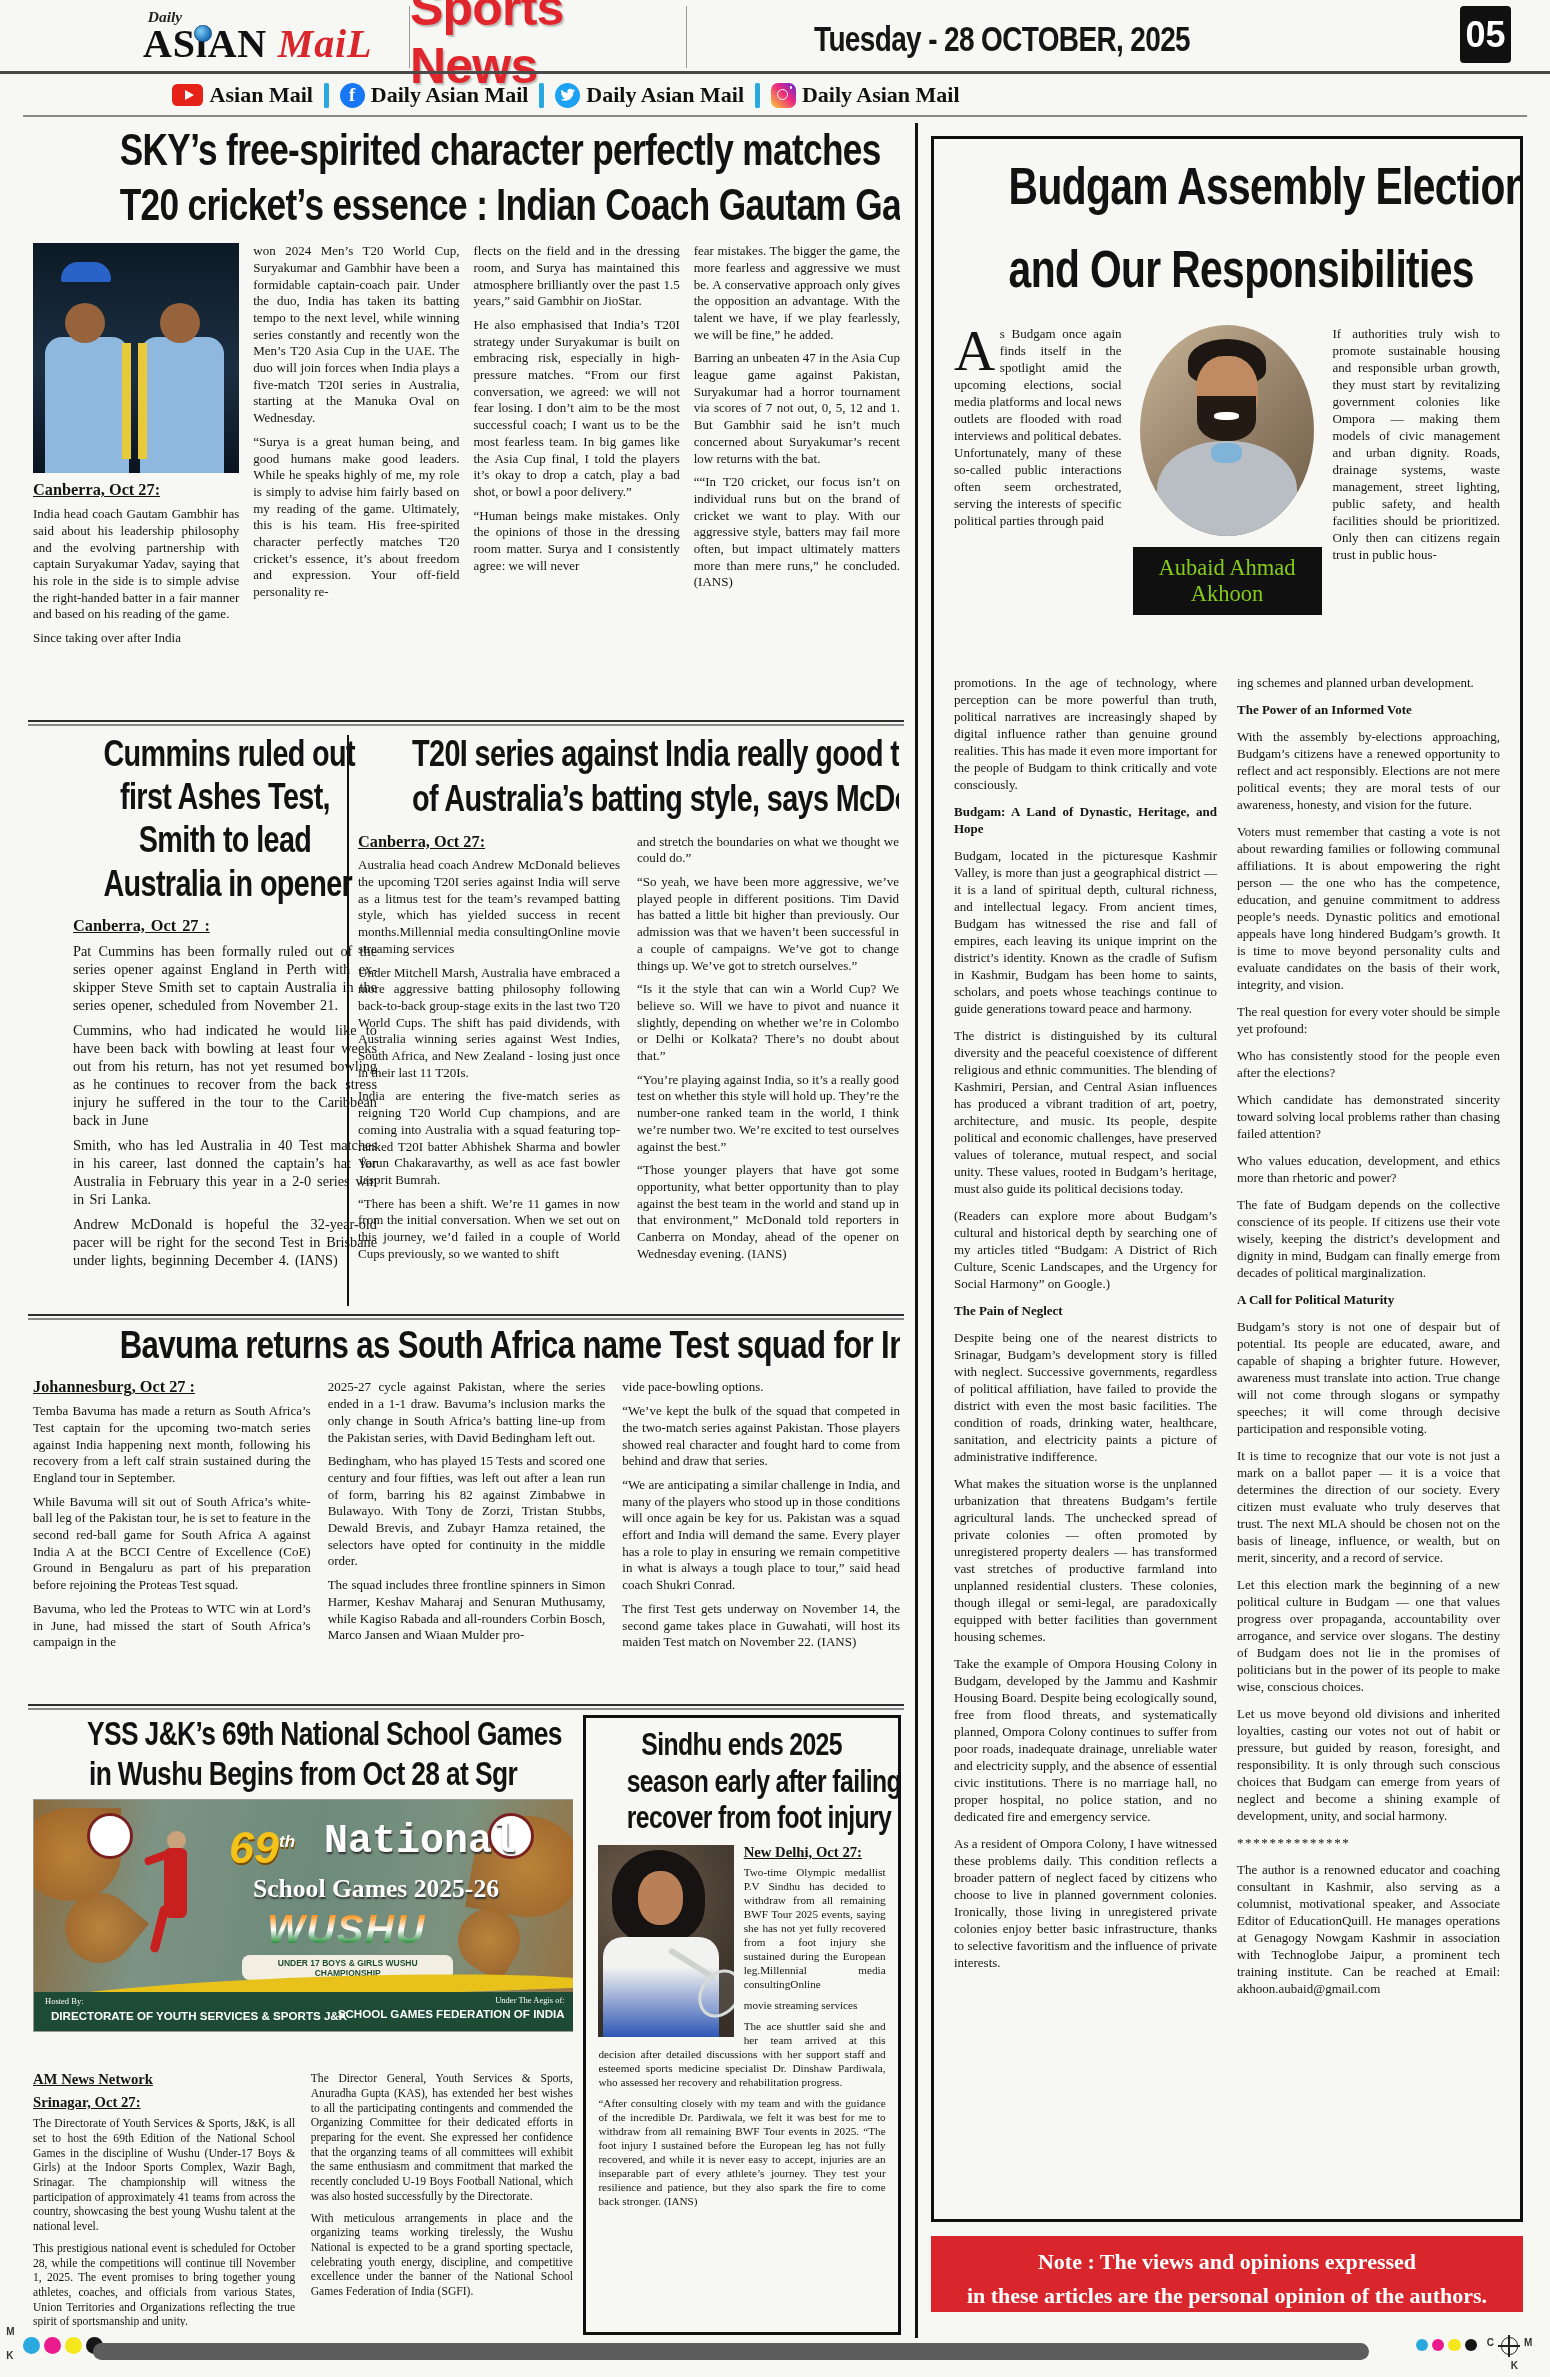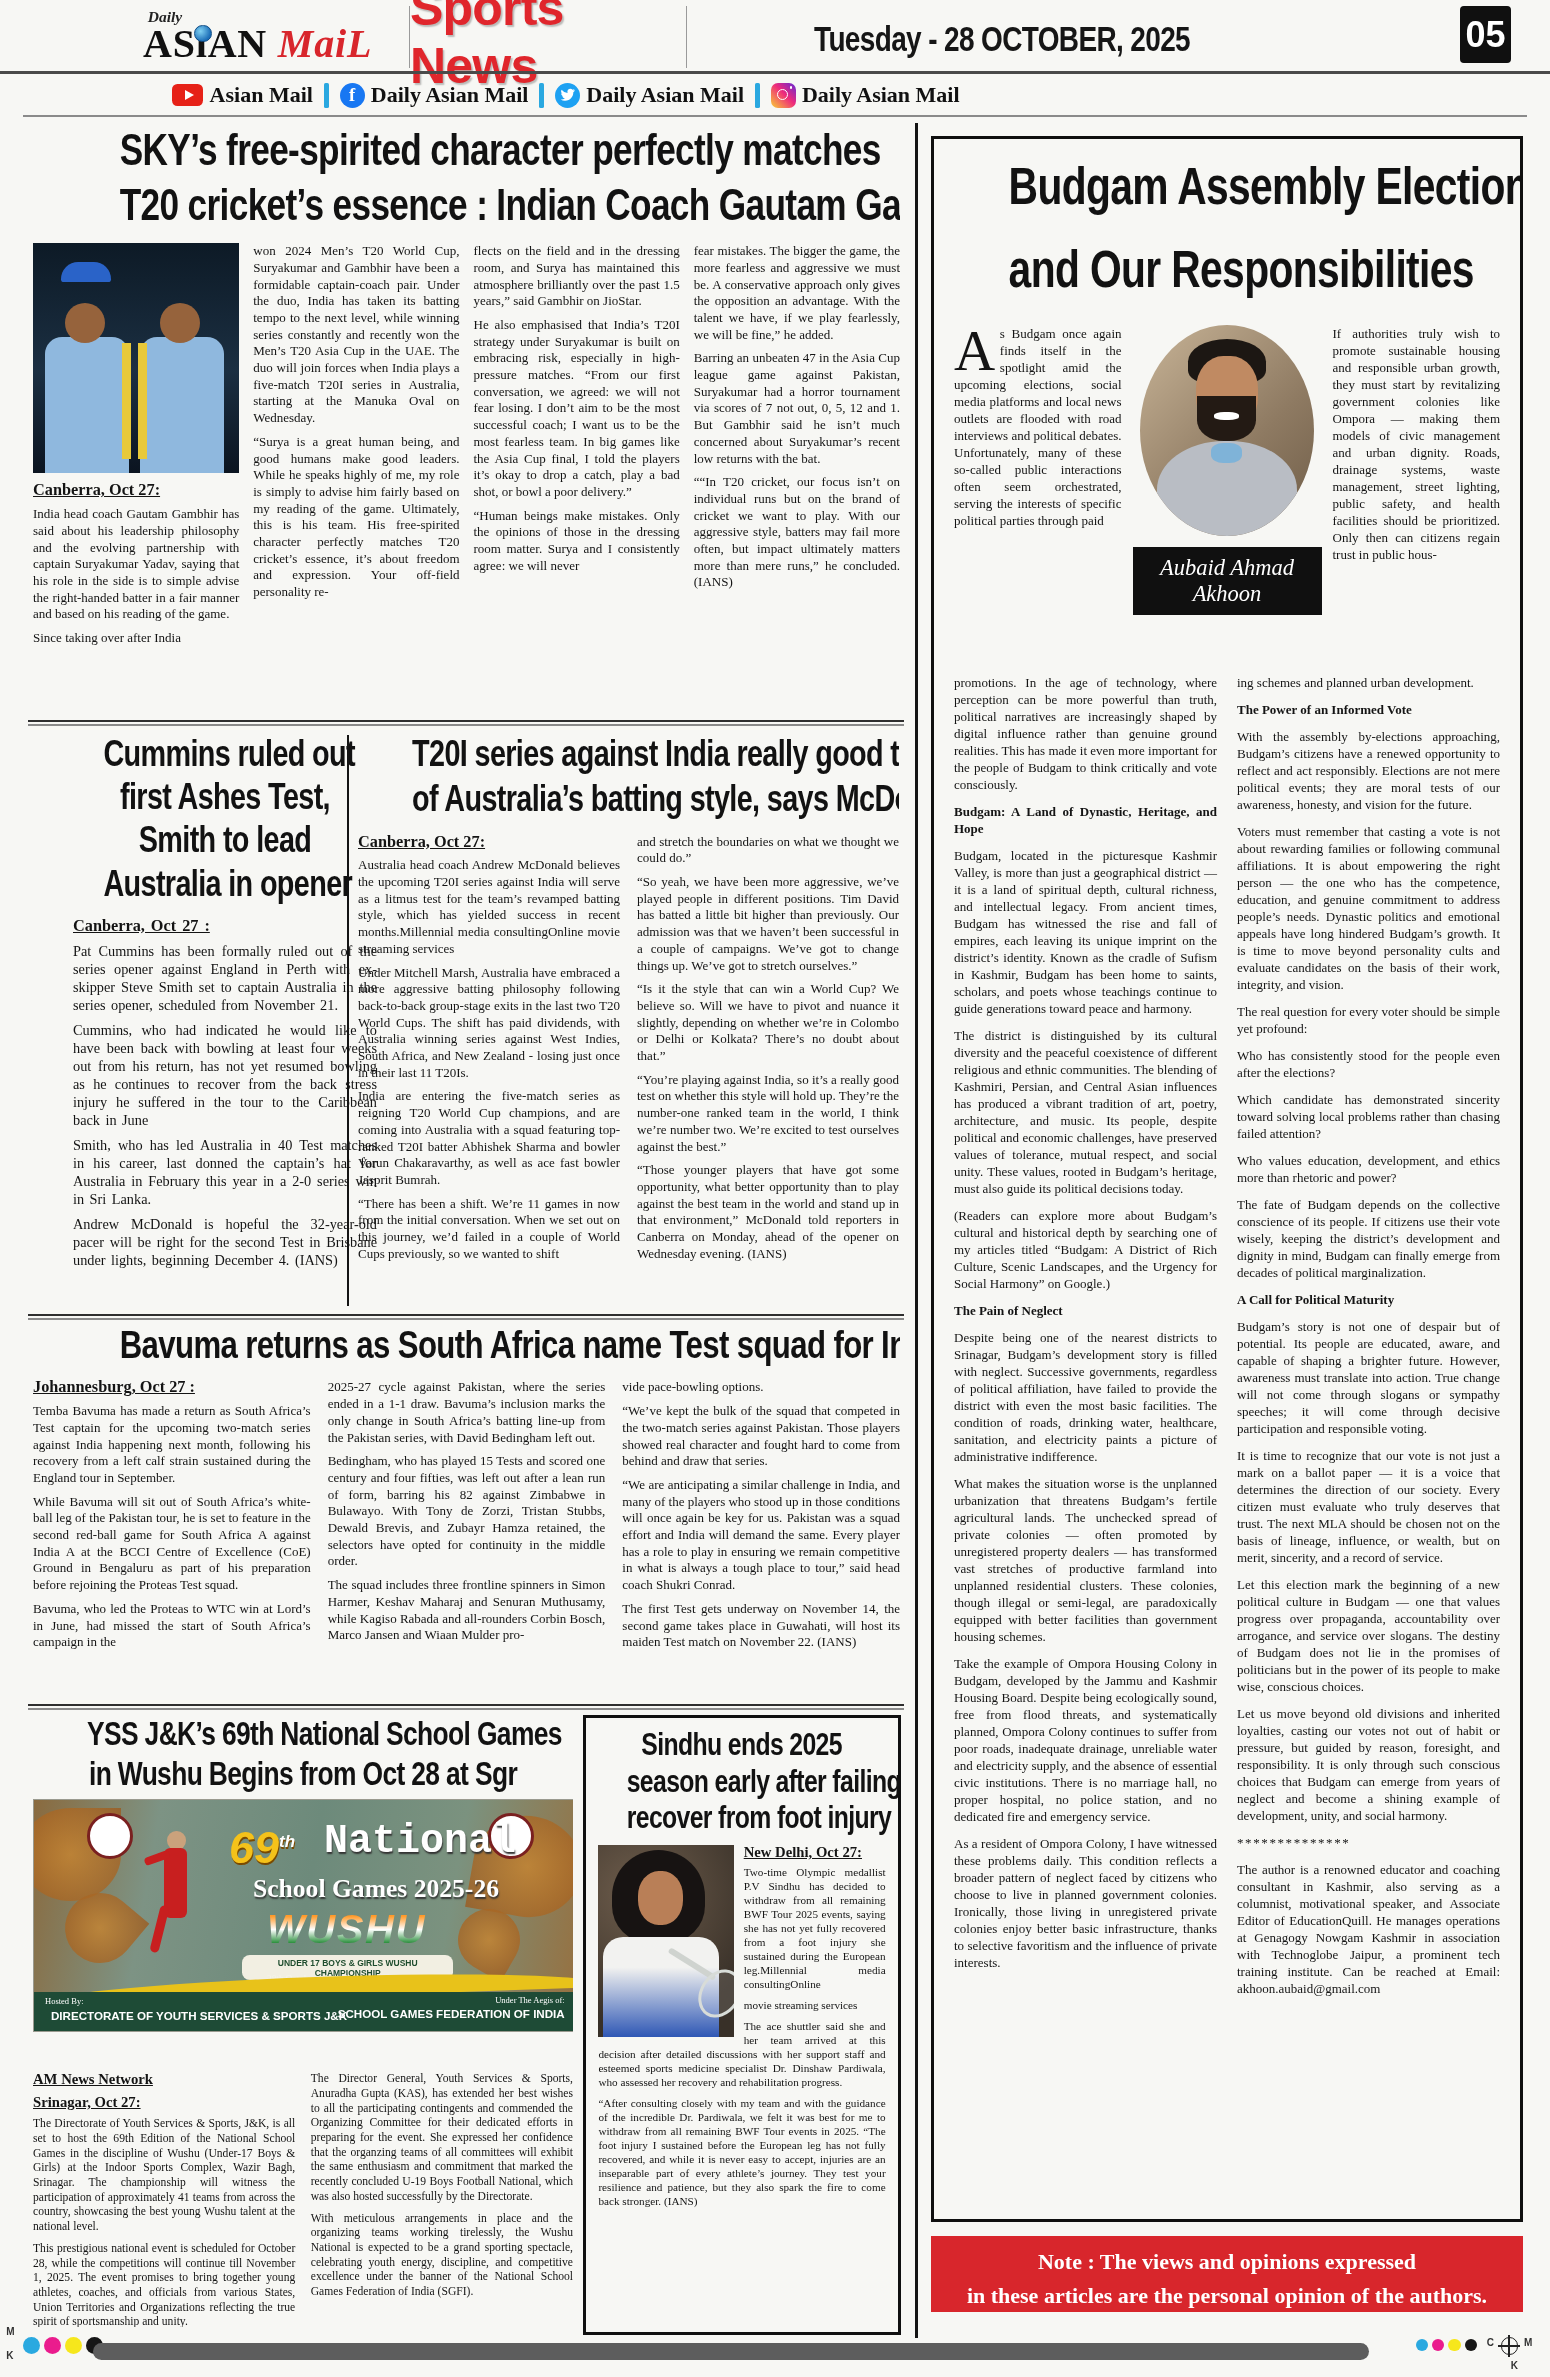--- a/index.html
+++ b/index.html
@@ -135,21 +135,21 @@
   .dropcap{float:left;font-size:57px;line-height:45px;font-weight:400;padding:3.1px 4.7px 0 0;}
   .photo-wrap{width:189px;flex:none;}
   .a-photo{width:174px;height:211px;margin:0 auto;border-radius:50%;position:relative;overflow:hidden;
            background:linear-gradient(135deg,#c8b497,#8e7a62 60%,#6e5c47);}
   .a-hair{position:absolute;left:48px;top:14px;width:78px;height:45px;background:#1c1713;border-radius:50% 50% 30% 30%;}
   .a-face{position:absolute;left:56px;top:31px;width:62px;height:74px;background:#c08a62;border-radius:44%;}
   .a-beard{position:absolute;left:57px;top:71px;width:59px;height:45px;background:#231a14;border-radius:0 0 46% 46%;}
   .a-smile{position:absolute;left:74px;top:87px;width:25px;height:7.8px;background:#fff;border-radius:40%;}
   .a-hood{position:absolute;left:17px;top:116px;width:140px;height:101px;background:#b9bdc4;border-radius:48% 48% 0 0;}
   .a-coll{position:absolute;left:71px;top:118px;width:31px;height:20px;background:#7fb3d8;border-radius:40%;}
-  .name-box{margin:11px auto 0;background:#101010;color:#ffffff;font-style:italic;font-size:22.5px;
+  .name-box{margin:11px auto 0;background:#101010;color:#84cc16;font-size:22.5px;
             text-align:center;padding:7.8px 1.6px;width:100%;box-sizing:border-box;}
   .stars{text-align:center;letter-spacing:1.6px;}
   .bio{text-align:center;}
   
   .note{position:absolute;left:931px;top:2236px;width:592px;height:76px;background:#d8262c;color:#fff;
         text-align:center;font-weight:700;font-size:22px;line-height:1.55;padding-top:9.3px;box-sizing:border-box;}
   
   .fbar{position:absolute;left:93px;top:2343px;width:1276px;height:17px;background:#5d5d5d;border-radius:8.5px;}
   .dots{position:absolute;display:flex;gap:3.9px;align-items:center;}
   .dot{border-radius:50%;}

